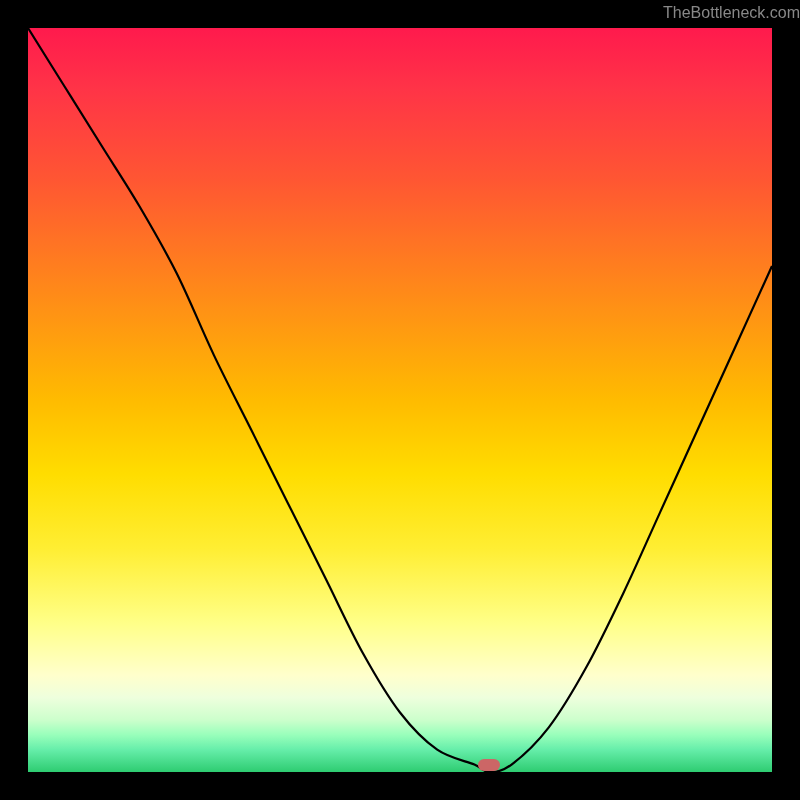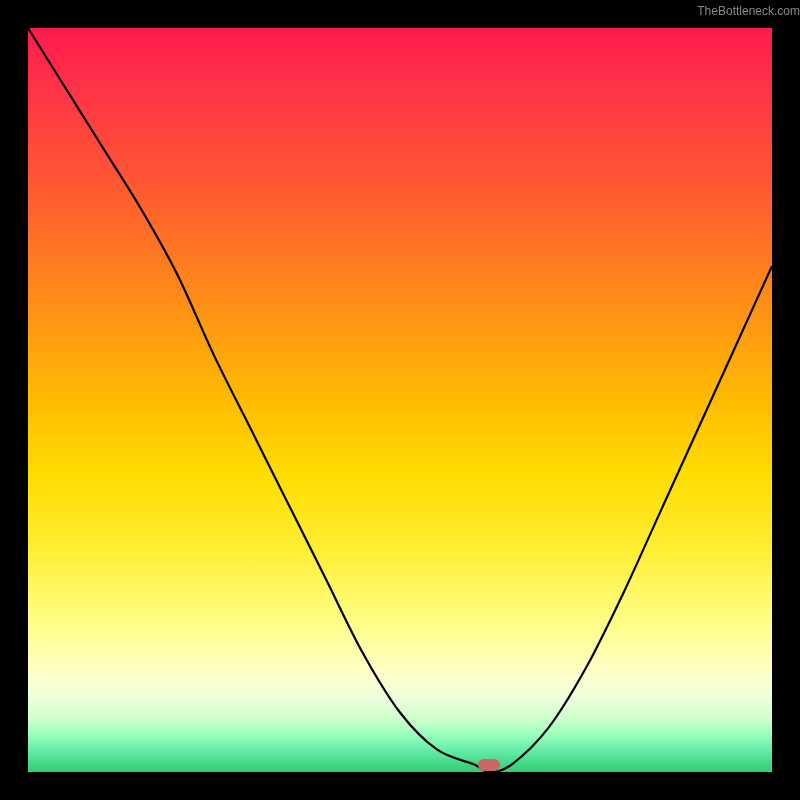--- a/index.html
+++ b/index.html
@@ -40,21 +40,21 @@
       #66eeaa 97%,
       #2ecc71 100%
     );
     overflow: hidden;
   }
   .watermark {
     position: absolute;
     right: 0;
     top: 4px;
     color: #888;
-    font-size: 12px;
+    font-size: 16px;
     font-weight: normal;
   }
   .curve-svg {
     position: absolute;
     left: 0;
     top: 0;
     width: 100%;
     height: 100%;
   }
   .marker {

